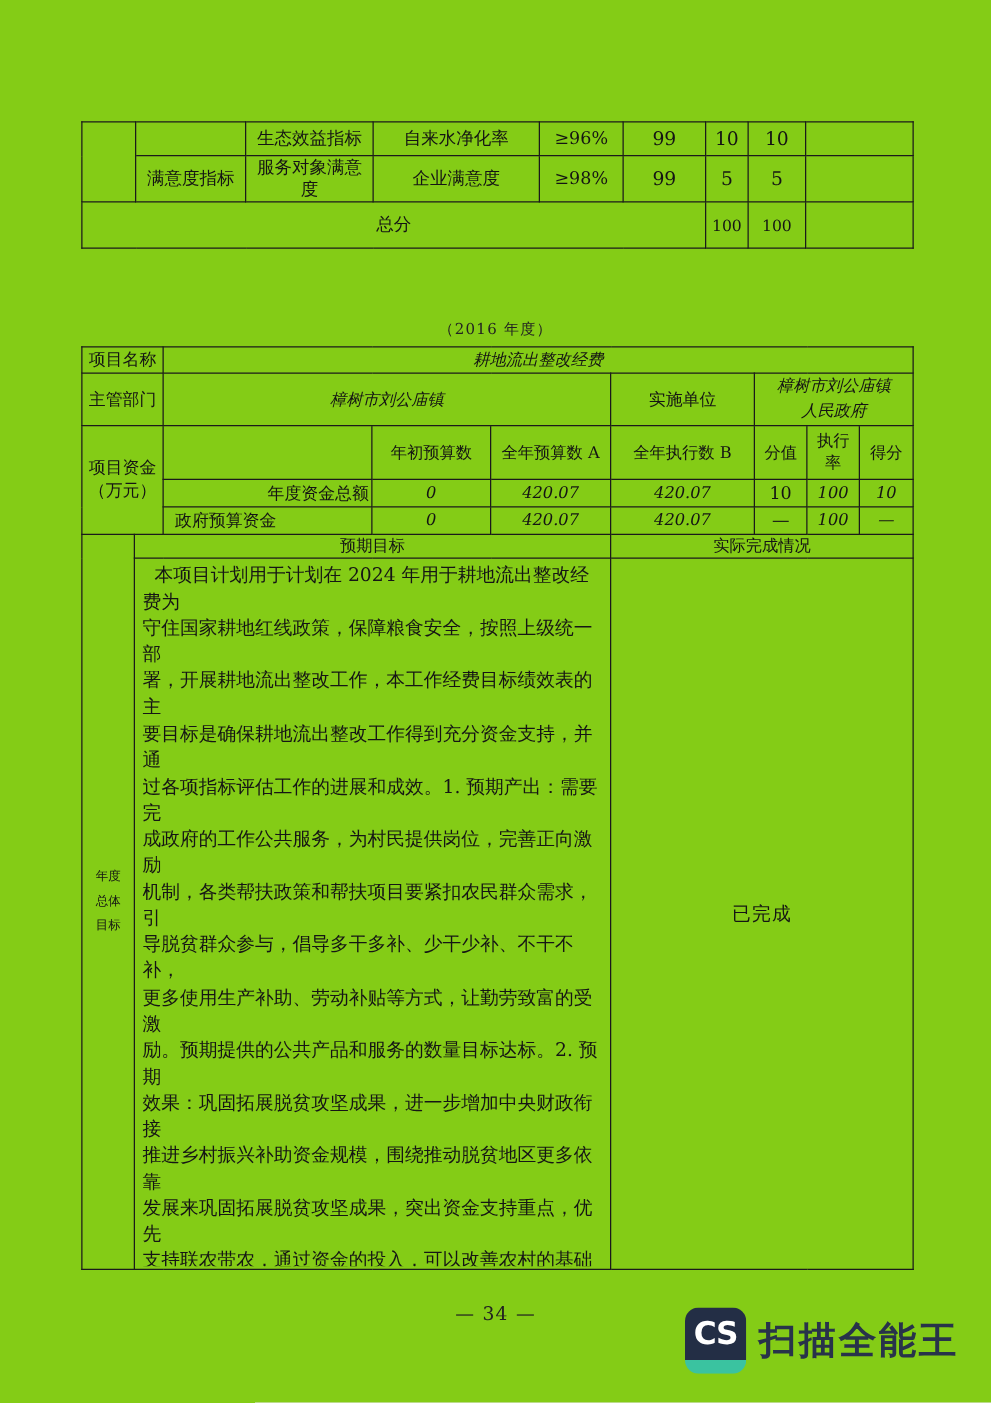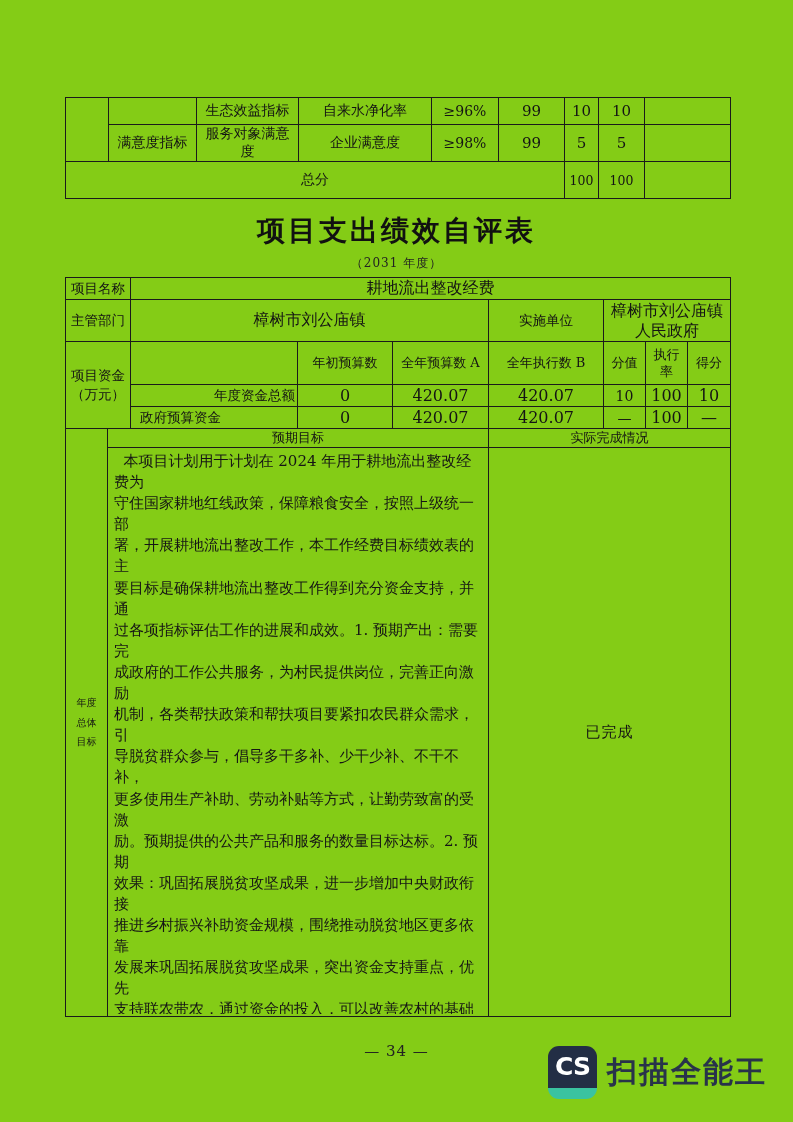--- a/index.html
+++ b/index.html
@@ -29,21 +29,21 @@
     font-size:28px; font-weight:bold; letter-spacing:3px; color:#111;
   }
   .doc-subtitle {
     position:absolute; left:0; top:255px; width:100%; text-align:center;
     font-size:12px; letter-spacing:1px; color:#222;
   }
 
   
   .t2 { position:absolute; left:65px; top:277px; width:665px; }
   .t2 .lbl { font-size:13.5px; }
-  .t2 .val { font-size:16px; }
+  .t2 .val { font-size:13px;font-style:italic; }
   .t2 .hdr { font-size:13px; }
   .goal-text-cell { text-align:left; vertical-align:top; padding:3px 4px 0 6px; }
   .goal-text-inner {
     height:563px; overflow:hidden; white-space:pre-wrap;
     font-size:15px; line-height:21.1px; color:#151515;
   }
   .side-label { font-size:10px; line-height:19.5px; }
   .funds-label { font-size:13.5px; line-height:19px; }
   .done-cell { font-size:15px; letter-spacing:1px; }
 
@@ -114,22 +114,21 @@
     </tr>
     <tr class="total-row">
       <td colspan="6">总分</td>
       <td class="small-num">100</td>
       <td class="small-num">100</td>
       <td></td>
     </tr>
   </tbody>
     </table>
 
-  <div class="doc-title">项目支出绩效自评表</div>
-  <div class="doc-subtitle">（2031 年度）</div>
+  <div class="doc-subtitle">（2016 年度）</div>
 
   <table class="t2">
     <colgroup>
       <col style="width:42px">
         <col style="width:23px">
         <col style="width:167px">
       <col style="width:95px">
         <col style="width:96px">
         <col style="width:115px">
       <col style="width:42px">

